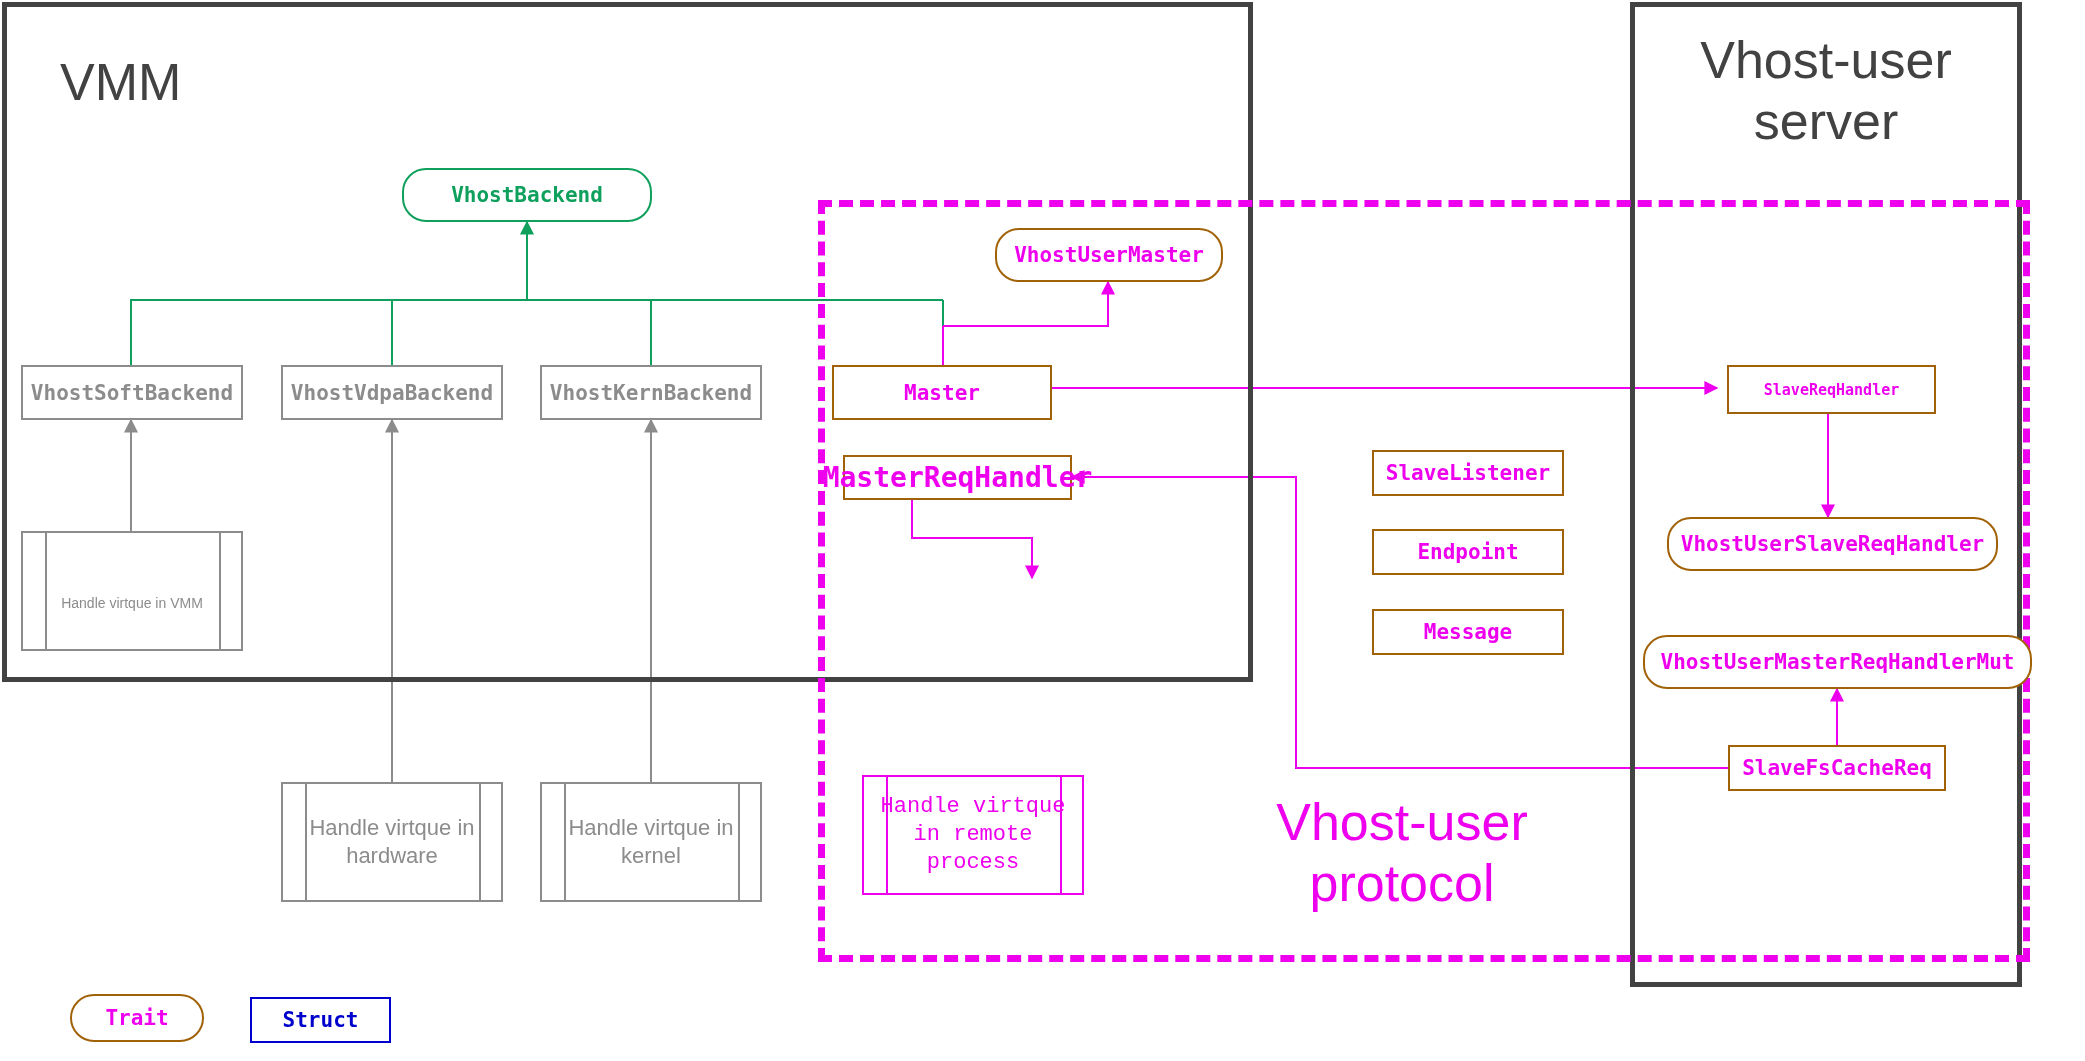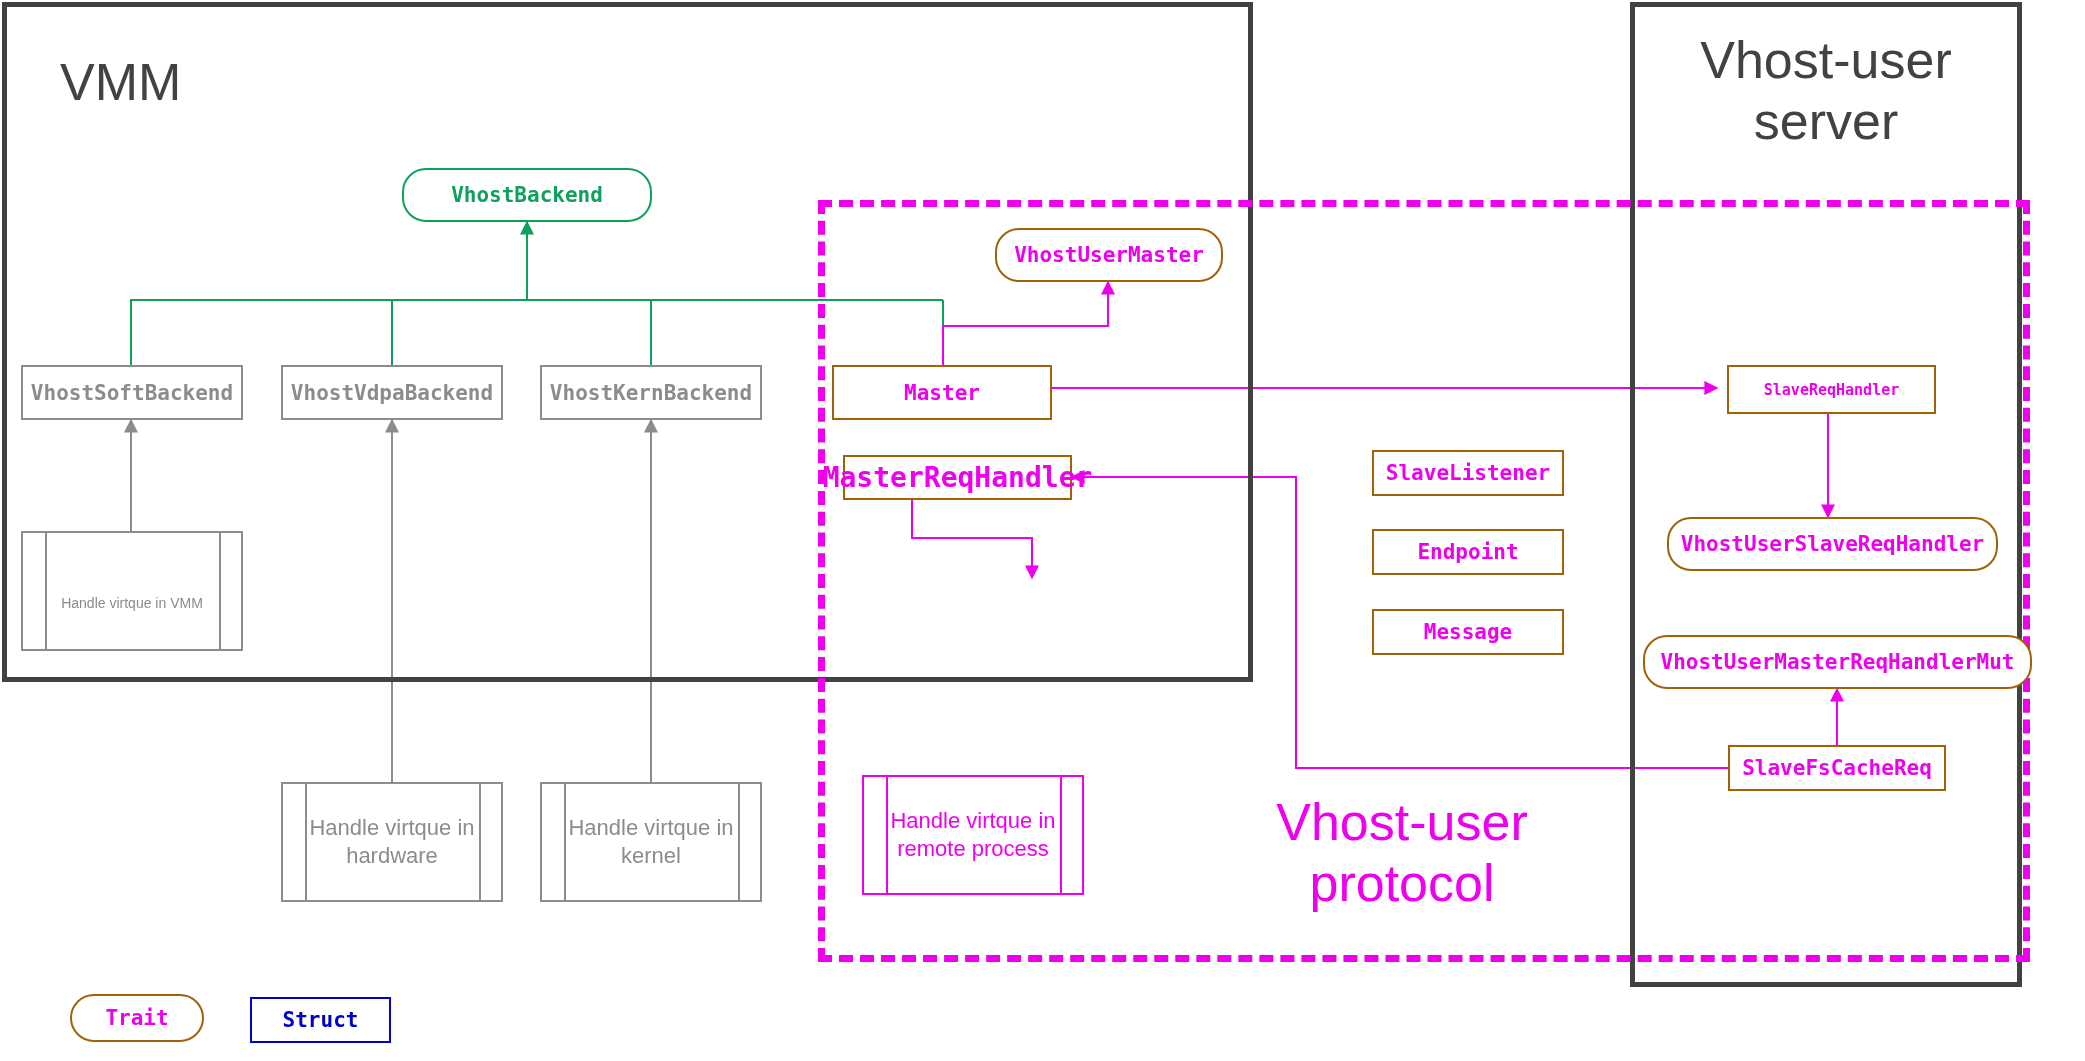--- a/index.html
+++ b/index.html
@@ -62,21 +62,21 @@
   .proc .proc-label {
     position: absolute; left: 0; right: 0; top: 0; bottom: 0;
     display: flex; align-items: center; justify-content: center;
     text-align: center; line-height: 1.28;
   }
   .g-outer { border: 2px solid #8C8C8C; }
   .g-bar   { border-left: 2px solid #8C8C8C; }
   .g-text  { color: #8C8C8C; }
   .m-outer { border: 2px solid #EE00EE; }
   .m-bar   { border-left: 2px solid #EE00EE; }
-  .m-text  { color: #EE00EE; }
+  .m-text  { color: #EE00EE; font-family: Liberation Mono, monospace; }
 
   
   .frame {
     position: absolute;
     box-sizing: border-box;
     background: transparent;
   }
   .frame-solid { border: 5px solid #424242; }
   .frame-dashed {
     border: 7px dashed #EE00EE;

